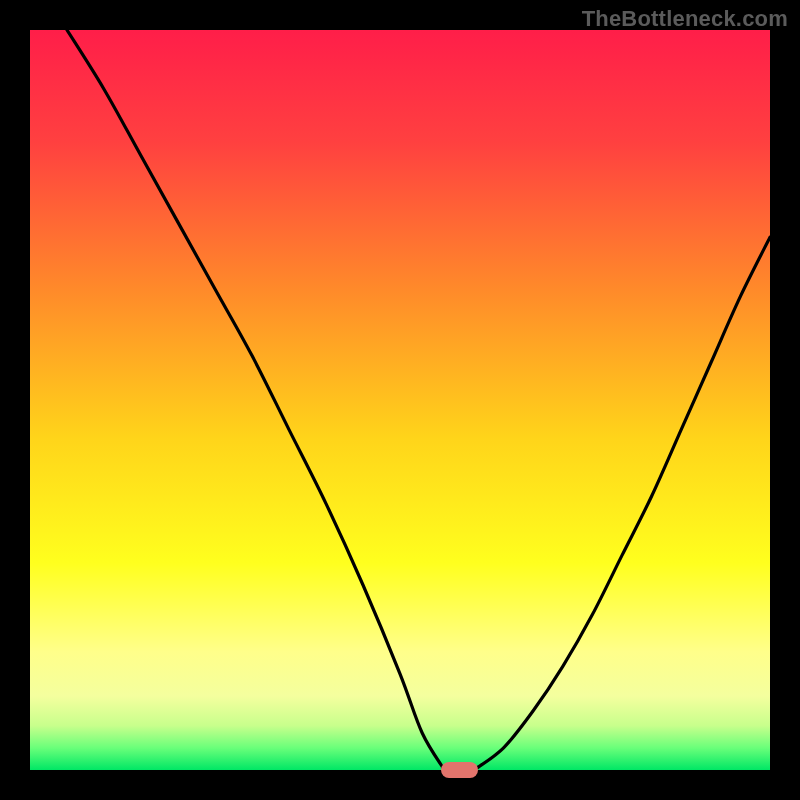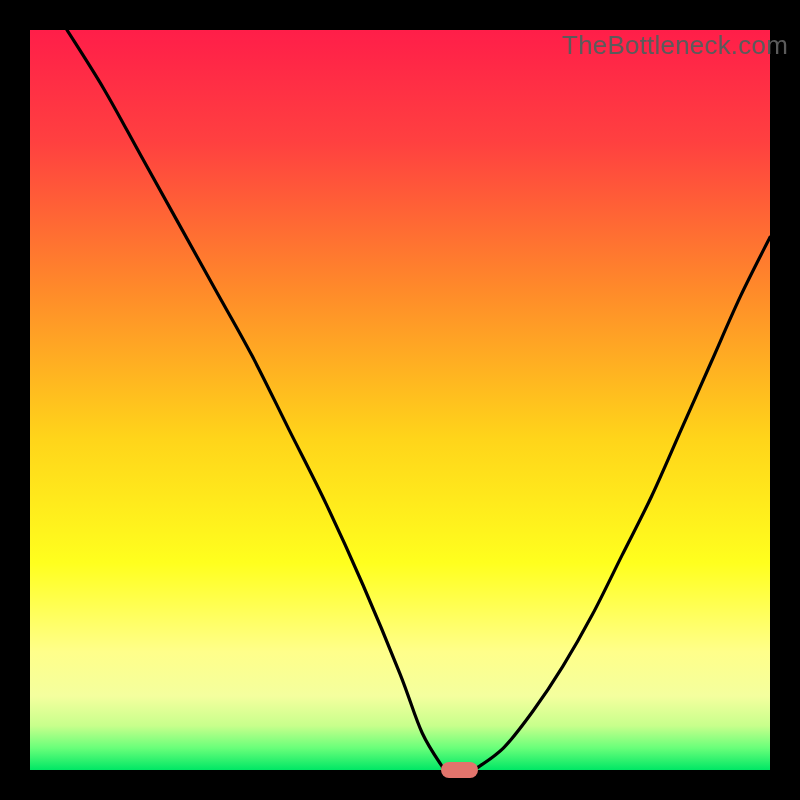--- a/index.html
+++ b/index.html
@@ -29,26 +29,25 @@
     position: absolute;
     left: 0;
     top: 0;
     width: 740px;
     height: 740px;
   }
   .watermark {
     position: absolute;
     top: 6px;
     right: 12px;
-    font-size: 26px;
-    font-weight: 400;
+    font-size: 22px;
+    font-weight: 700;
     color: #5b5b5b;
     letter-spacing: 0.2px;
     user-select: none;
-    margin-top: 24px;
   }
   .marker {
     position: absolute;
     border-radius: 9px;
     background: #e2746c;
   }
   svg.curve {
     position: absolute;
     left: 0;
     top: 0;

